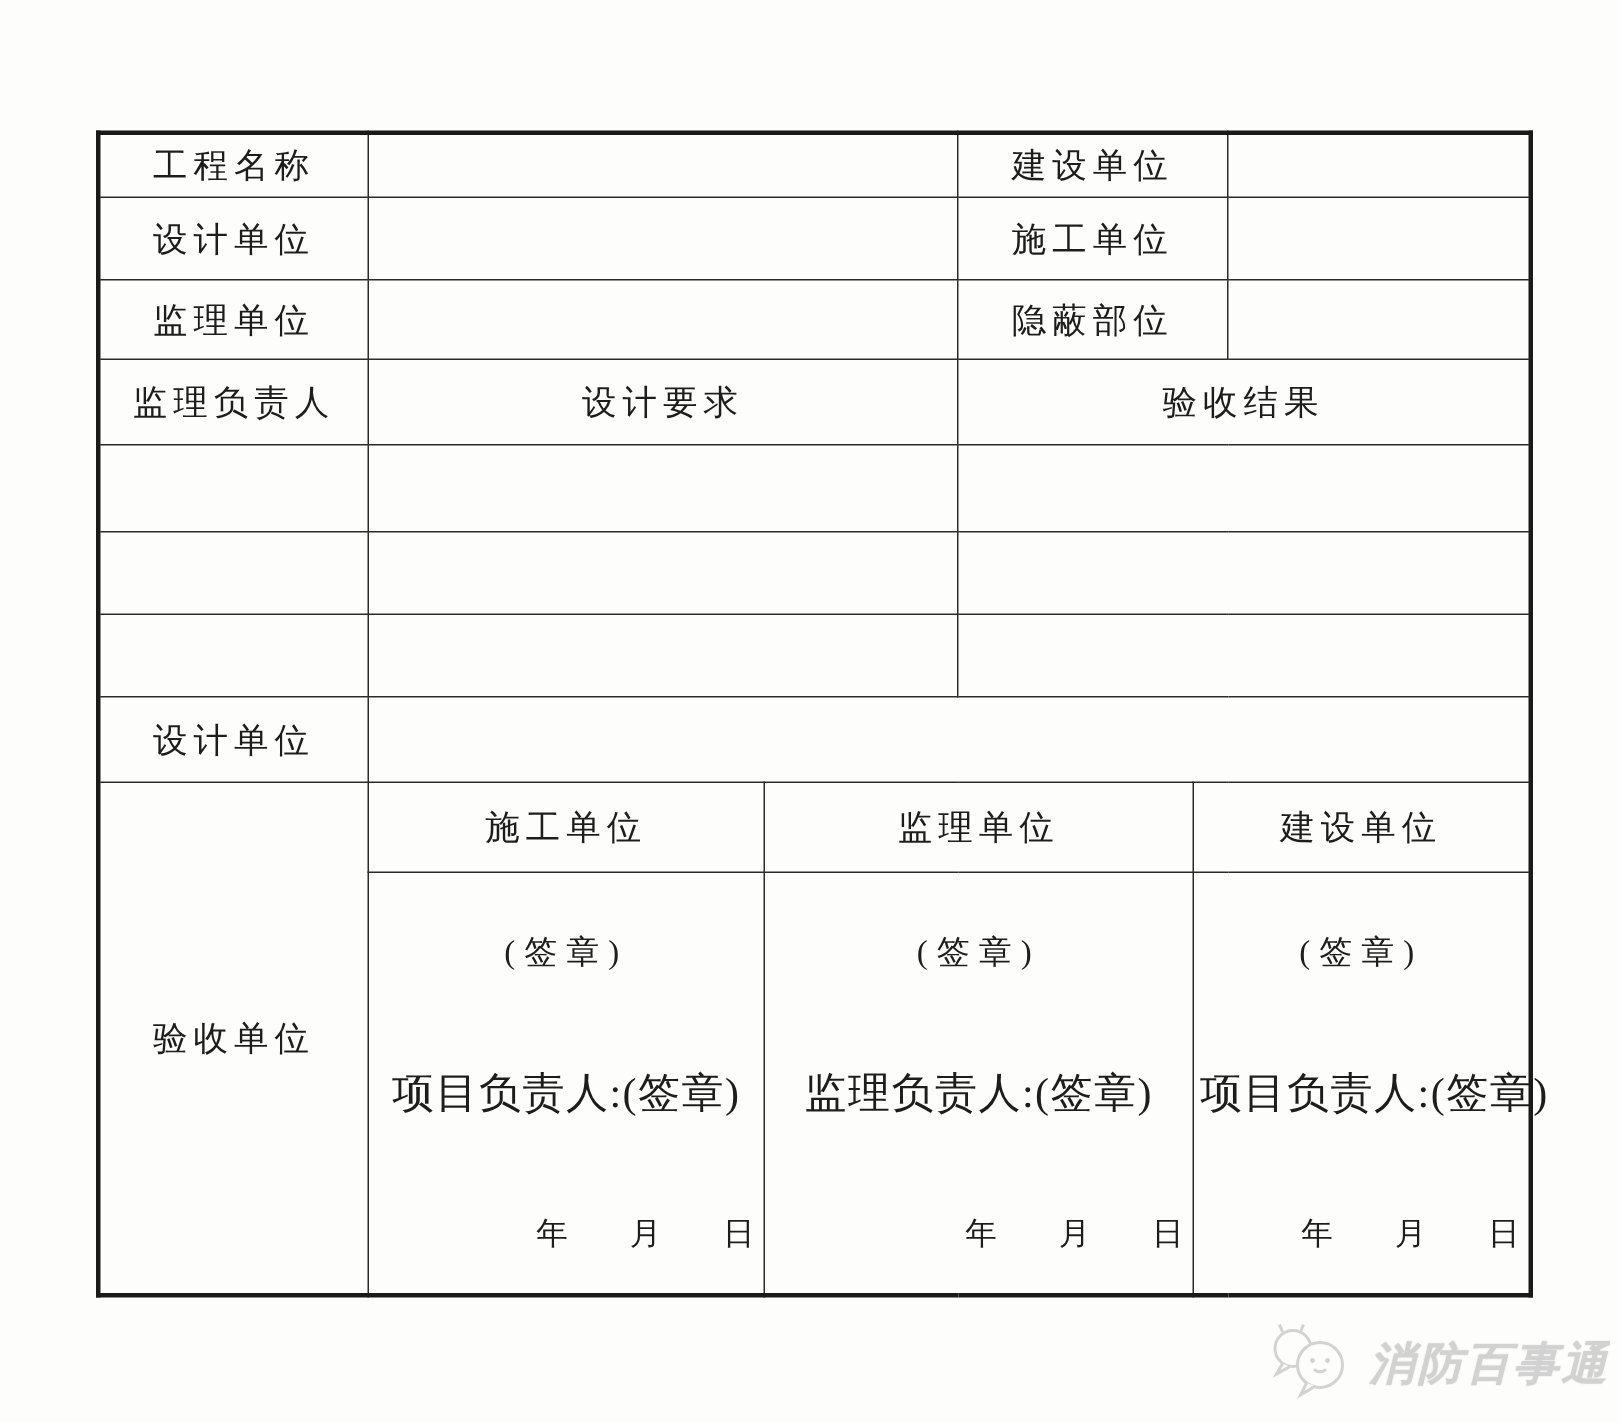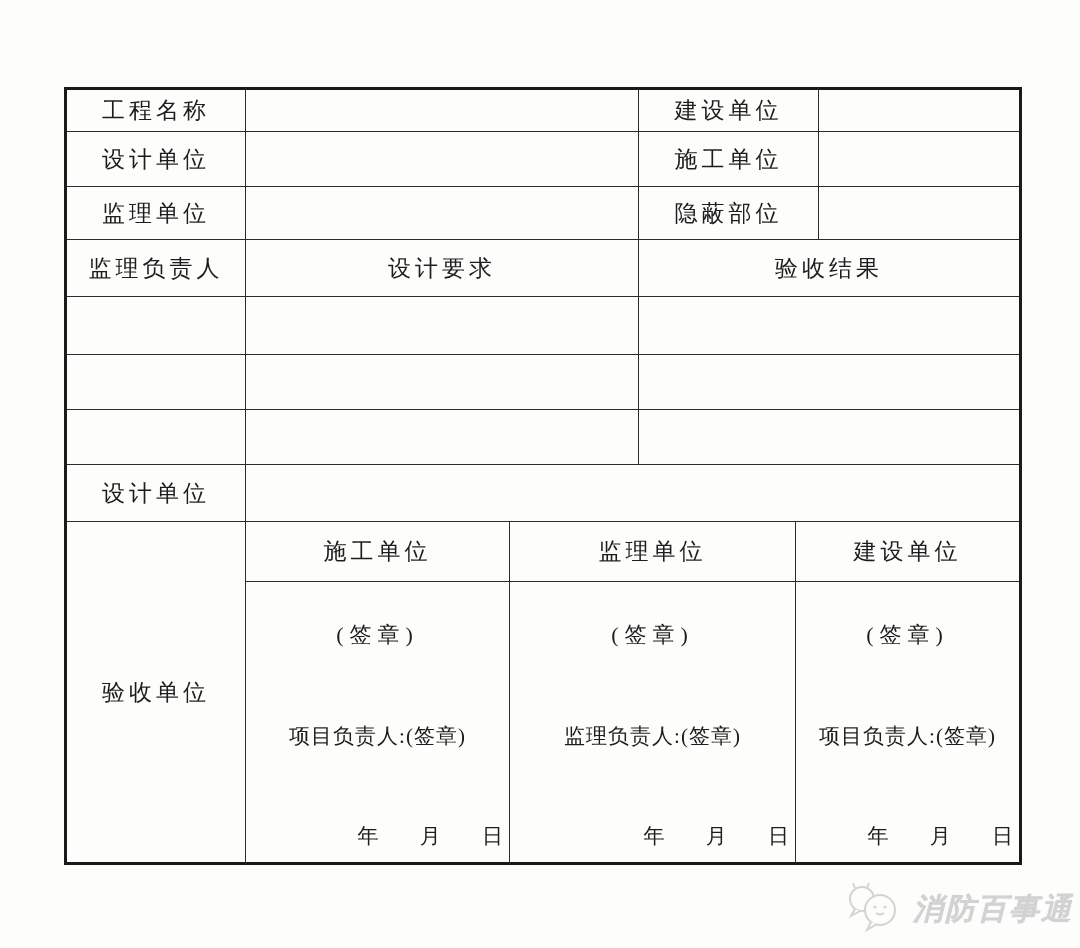--- a/index.html
+++ b/index.html
@@ -47,24 +47,24 @@
   td.label-cell { white-space: nowrap; }
   td.value-cell { }
   .sig-cell {
     vertical-align: middle;
   }
   .sig-inner {
     height: 280px;
     display: flex;
     flex-direction: column;
     justify-content: space-between;
-    padding: 38px 4px 12px 4px;
+    padding: 38px 4px 26px 4px;
   }
   .sig-seal { font-size: 22px; letter-spacing: 6px; }
-  .sig-resp { font-size: 21px; letter-spacing: 1px; white-space: nowrap; }
+  .sig-resp { font-size: 28px; letter-spacing: 1px; white-space: nowrap; }
   .sig-date { font-size: 21px; letter-spacing: 2px; word-spacing: 32px; white-space: nowrap; text-align: right; }
   .watermark {
     position: absolute;
     left: 845px; top: 882px;
     display: flex;
     align-items: center;
     gap: 6px;
     opacity: 0.85;
   }
   .watermark-text {

